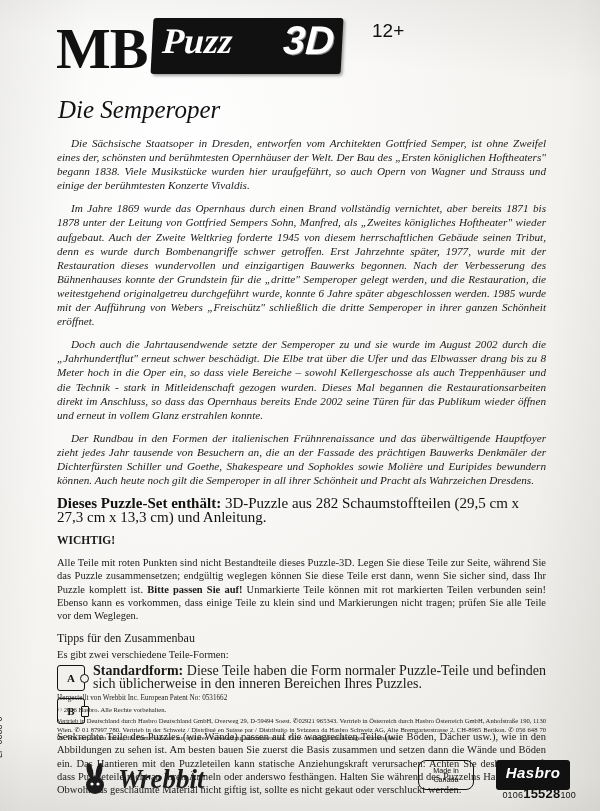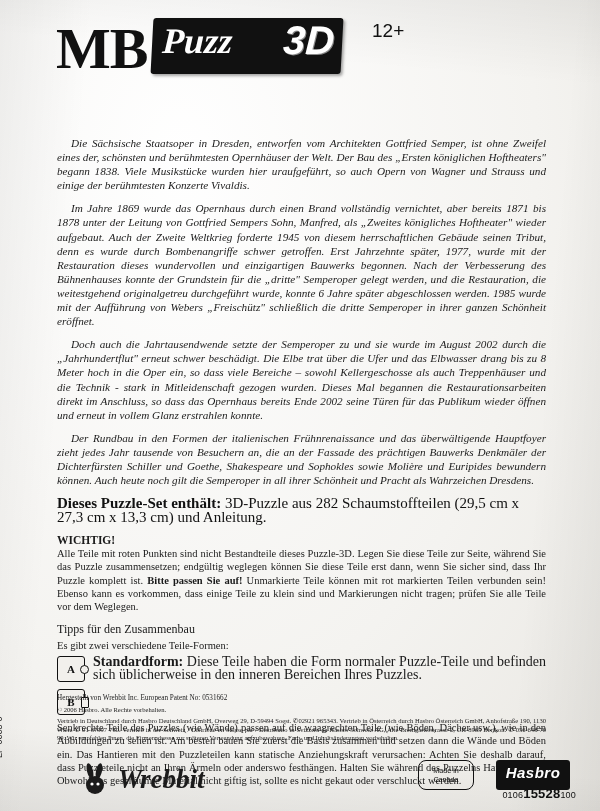--- a/index.html
+++ b/index.html
@@ -132,21 +132,21 @@
     line-height: 14px;
     margin: 4px 0 10px 0;
     color: #111;
   }
   .set-line b { font-weight: bold; }
 
   .wichtig {
     font-family: "Liberation Serif", serif;
     font-weight: bold;
     font-size: 11.5px;
-    margin: 2px 0 1px 0;
+    margin: 2px 0 10px 0;
   }
   .small-p {
     font-family: "Liberation Serif", serif;
     font-size: 10.5px;
     line-height: 13.2px;
     text-align: justify;
     margin: 0 0 9px 0;
   }
   .small-p b { font-weight: bold; margin-top: 7px; }
 
@@ -319,20 +319,21 @@
 
   <div class="header">
     <div class="logo-mb">MB</div>
     <div class="logo-puzz">
       <span class="logo-puzz-text">Puzz</span>
       <span class="logo-puzz-3d">3D</span>
     </div>
     <div class="age-badge">12+</div>
   </div>
 
+  <div class="doc-title">Die Semperoper</div>
 
   <div class="body-col">
 
     <p class="para indent">Die Sächsische Staatsoper in Dresden, entworfen vom Architekten Gottfried Semper, ist ohne Zweifel eines der, schönsten und berühmtesten Opernhäuser der Welt. Der Bau des „Ersten königlichen Hoftheaters" begann 1838. Viele Musikstücke wurden hier uraufgeführt, so auch Opern von Wagner und Strauss und einige der berühmtesten Konzerte Vivaldis.</p>
     <p class="para indent">Im Jahre 1869 wurde das Opernhaus durch einen Brand vollständig vernichtet, aber bereits 1871 bis 1878 unter der Leitung von Gottfried Sempers Sohn, Manfred, als „Zweites königliches Hoftheater" wieder aufgebaut. Auch der Zweite Weltkrieg forderte 1945 von diesem herrschaftlichen Gebäude seinen Tribut, denn es wurde durch Bombenangriffe schwer getroffen. Erst Jahrzehnte später, 1977, wurde mit der Restauration dieses wundervollen und einzigartigen Bauwerks begonnen. Nach der Verbesserung des Bühnenhauses konnte der Grundstein für die „dritte" Semperoper gelegt werden, und die Restauration, die weitestgehend originalgetreu durchgeführt wurde, konnte 6 Jahre später abgeschlossen werden. 1985 wurde mit der Aufführung von Webers „Freischütz" schließlich die dritte Semperoper in ihrer ganzen Schönheit eröffnet.</p>
     <p class="para indent">Doch auch die Jahrtausendwende setzte der Semperoper zu und sie wurde im August 2002 durch die „Jahrhundertflut" erneut schwer beschädigt. Die Elbe trat über die Ufer und das Elbwasser drang bis zu 8 Meter hoch in die Oper ein, so dass viele Bereiche – sowohl Kellergeschosse als auch Treppenhäuser und die Technik - stark in Mitleidenschaft gezogen wurden. Dieses Mal begannen die Restaurationsarbeiten direkt im Anschluss, so dass das Opernhaus bereits Ende 2002 seine Türen für das Publikum wieder öffnen und erneut in vollem Glanz erstrahlen konnte.</p>
     <p class="para indent">Der Rundbau in den Formen der italienischen Frühnrenaissance und das überwältigende Hauptfoyer zieht jedes Jahr tausende von Besuchern an, die an der Fassade des prächtigen Bauwerks Denkmäler der Dichterfürsten Schiller und Goethe, Shakespeare und Sophokles sowie Molière und Euripides bewundern können. Auch heute noch gilt die Semperoper in all ihrer Schönheit und Pracht als Wahrzeichen Dresdens.</p>
 
     <p class="set-line"><b>Dieses Puzzle-Set enthält:</b><span> 3D-Puzzle aus 282 Schaumstoffteilen (29,5 cm x 27,3 cm x 13,3 cm) und Anleitung.</span></p>
 

